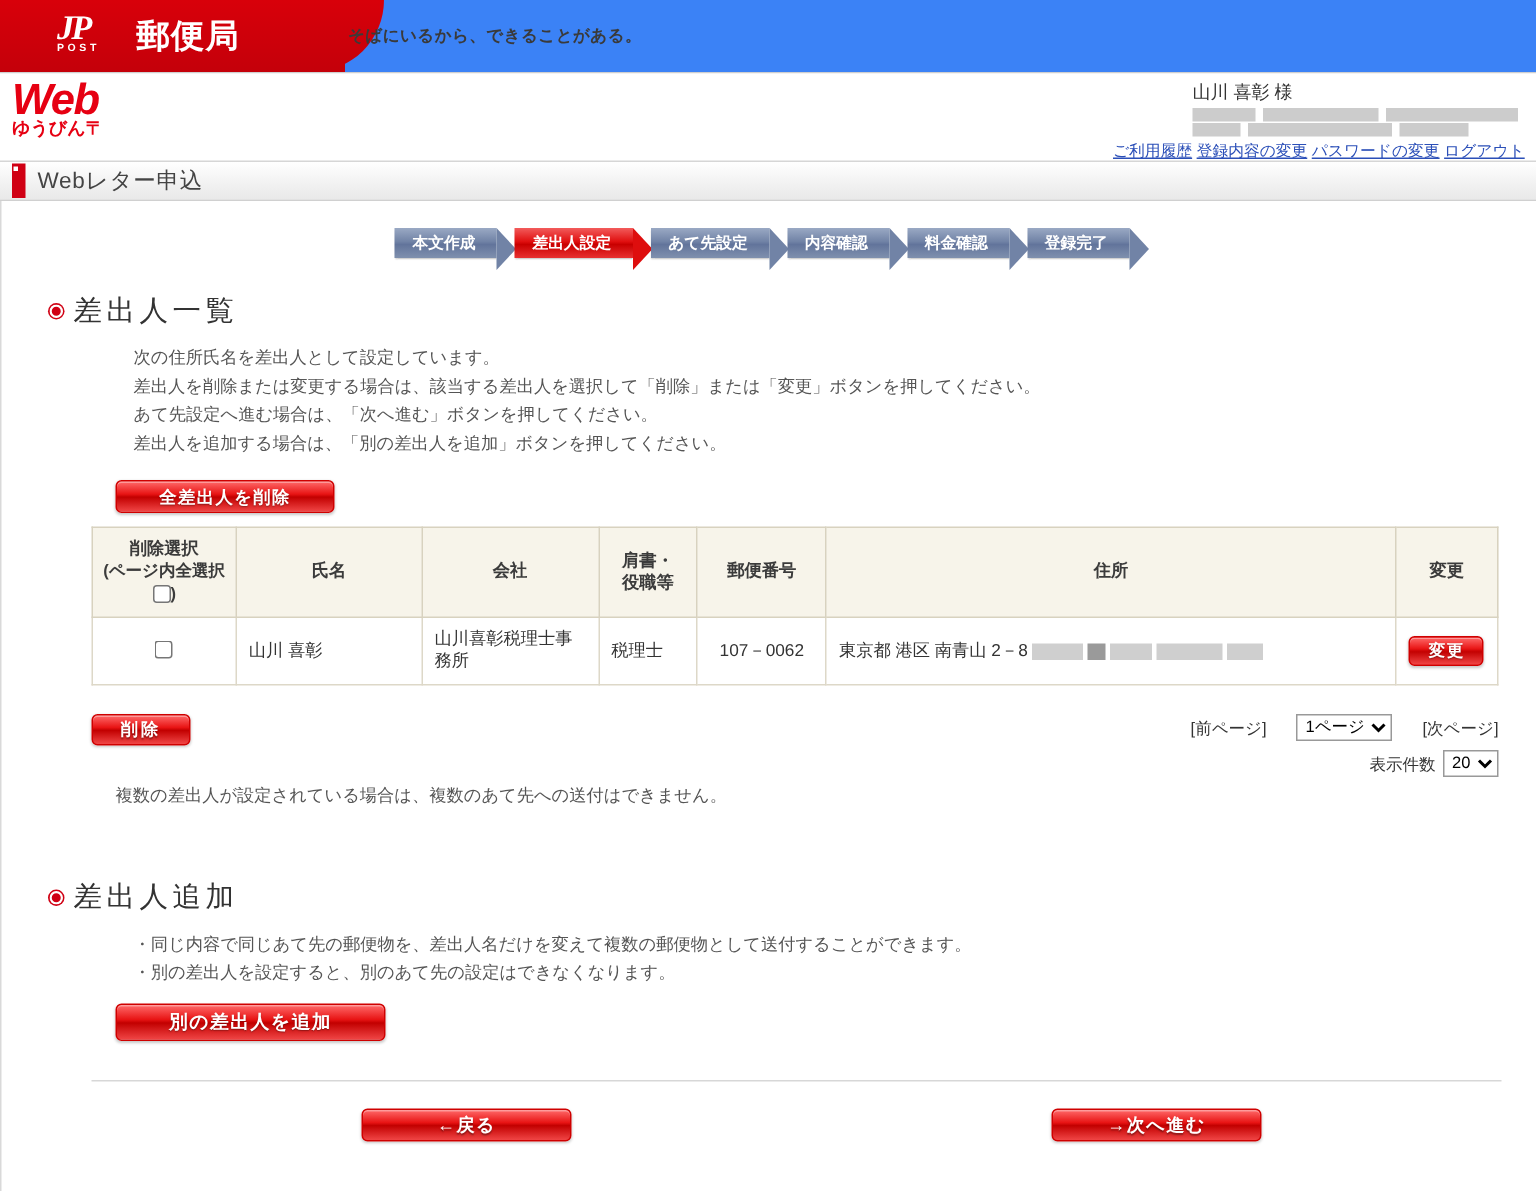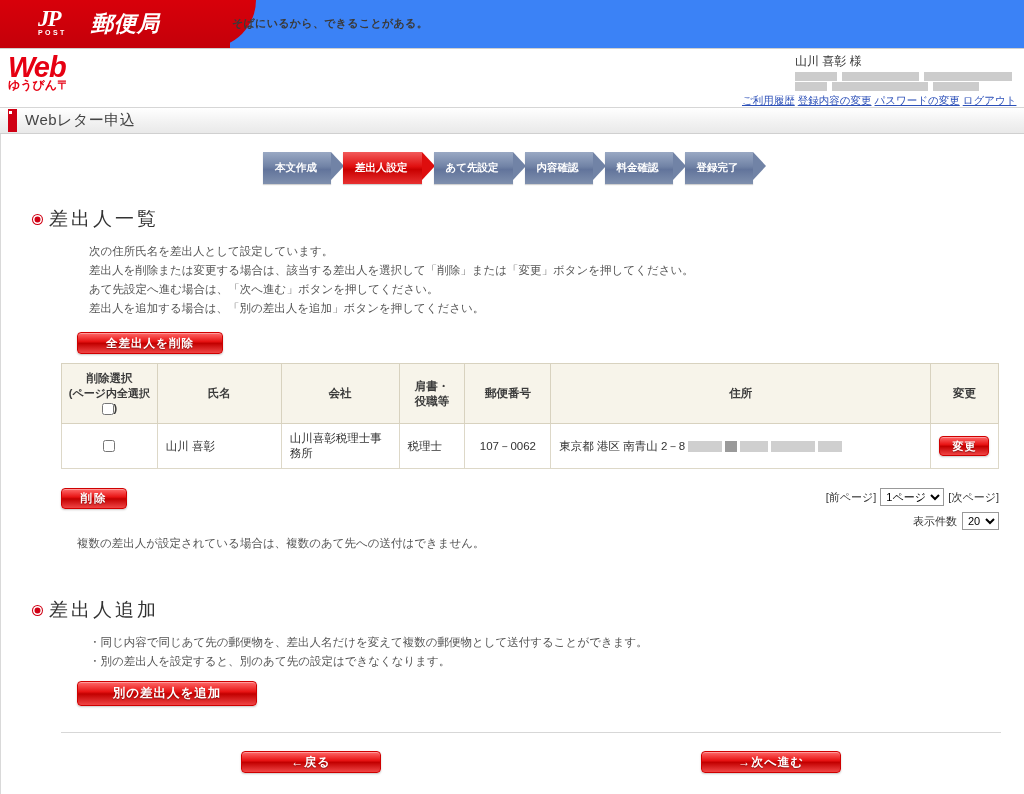--- a/index.html
+++ b/index.html
@@ -56,21 +56,20 @@
     letter-spacing: 2.4px;
     color: #ffffff;
     font-weight: bold;
     display: block;
     margin-top: -1px;
   }
   .jp-name {
     color: #fff; font-size: 22px; font-weight: bold;
     letter-spacing: 1px;
     line-height: 32px;
-    font-style: italic;
   }
   .tagline {
     position: absolute; left: 232px; top: 16px;
     font-size: 11px; font-weight: bold; color: #3a3a3a;
     letter-spacing: 0.3px;
     z-index: 3;
   }
   .header-rule {
     width: 1024px; height: 1px; background: #cfcfcf;
   }
@@ -145,21 +144,21 @@
     padding: 0;
   }
 
   
   .steps {
     display: flex; align-items: center;
     padding-top: 18px; padding-left: 262px;
   }
   .step {
     position: relative;
-    height: 32px;
+    height: 20px;
     padding: 0 14px 0 12px;
     display: flex; align-items: center; justify-content: center;
     color: #fff; font-size: 10.5px; font-weight: bold;
     background: linear-gradient(180deg, #9aa9c4 0%, #7183a6 45%, #62749b 55%, #7f90ae 100%);
     margin-right: 12px;
     min-width: 56px;
     box-shadow: 0 1px 1px rgba(0,0,0,.18);
   }
   .step::after {
     content: "";
@@ -257,21 +256,21 @@
 
   
   .table-footer {
     position: relative;
     width: 938px; margin: 19px 0 0 60px;
     height: 46px;
   }
   .pager {
     position: absolute; right: 0; top: 0;
     font-size: 11px; color: #333;
-    display: flex; align-items: center; gap: 4px;
+    display: flex; align-items: center; gap: 20px;
   }
   .pager a { color: #333; text-decoration: none; }
   .pager select, .rows select {
     font-size: 11px; height: 18px; padding: 0 1px;
     border: 1px solid #999; background: #fff;
     font-family: "Liberation Sans", sans-serif;
   }
   .rows {
     position: absolute; right: 0; top: 24px;
     font-size: 11px; color: #333;

